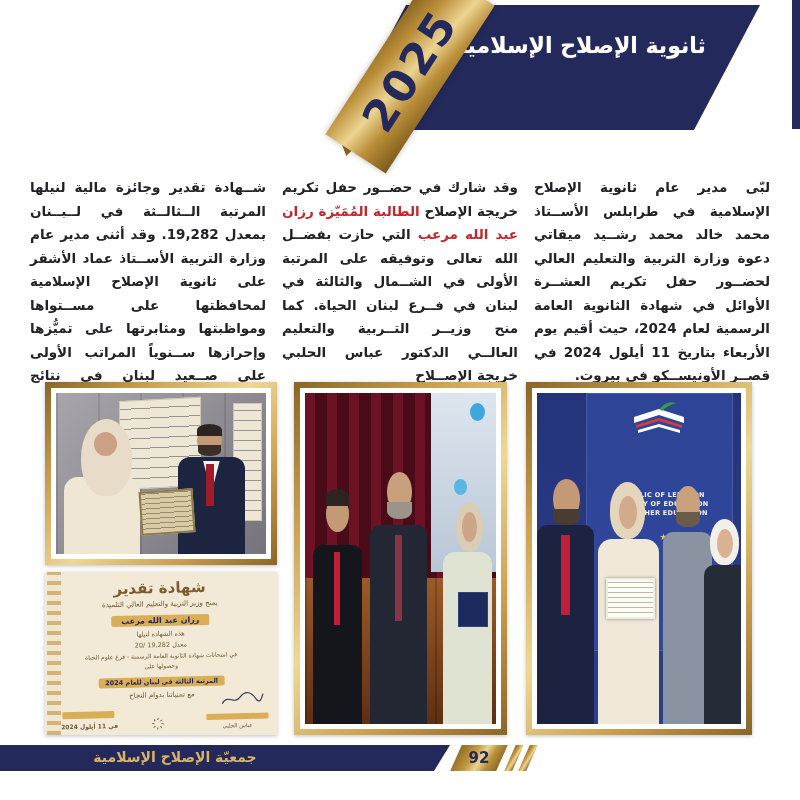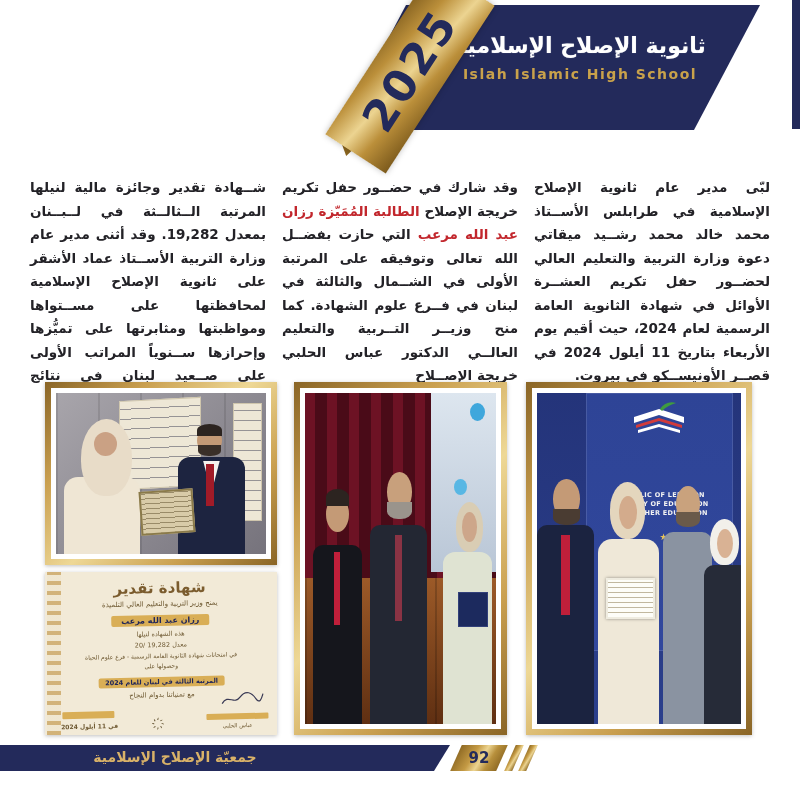--- a/index.html
+++ b/index.html
@@ -115,33 +115,32 @@
 </style>
 </head>
 <body>
 
 <div class="page">
 
 
   <div class="hdr-para">
     <div class="logo">
       <div class="logo-ar">ثانوية الإصلاح الإسلامية</div>
-      <div class="logo-en">Islah Islamic High School</div>
     </div>
   </div>
 
   <div class="hdr-edge"></div>
   <div class="ribbon-fold"></div>
   <div class="ribbon">
     <span>2025</span>
   </div>
 
   <div class="article">
     <p class="col" style="margin:0">لبّى مدير عام ثانوية الإصلاح الإسلامية في طرابلس الأســتاذ محمد خالد محمد رشــيد ميقاتي دعوة وزارة التربية والتعليم العالي لحضــور حفل تكريم العشــرة الأوائل في شهادة الثانوية العامة الرسمية لعام 2024، حيث أقيم يوم الأربعاء بتاريخ 11 أيلول 2024 في قصــر الأونيســكو في بيروت.</p>
-    <p class="col" style="margin:0"><span>وقد شارك في حضــور حفل تكريم خريجة الإصلاح </span><span class="hl-red">الطالبة المُمَيّزة رزان عبد الله مرعب</span><span> التي حازت بفضــل الله تعالى وتوفيقه على المرتبة الأولى في الشــمال والثالثة في لبنان في فــرع علوم الشهادة. كما منح وزيــر التــربية والتعليم العالــي الدكتور عباس الحلبي خريجة الإصــلاح</span></p>
+    <p class="col" style="margin:0"><span>وقد شارك في حضــور حفل تكريم خريجة الإصلاح </span><span class="hl-red">الطالبة المُمَيّزة رزان عبد الله مرعب</span><span> التي حازت بفضــل الله تعالى وتوفيقه على المرتبة الأولى في الشــمال والثالثة في لبنان في فــرع لبنان الحياة. كما منح وزيــر التــربية والتعليم العالــي الدكتور عباس الحلبي خريجة الإصــلاح</span></p>
     <p class="col" style="margin:0">شــهادة تقدير وجائزة مالية لنيلها المرتبة الــثالــثة في لــبــنان بمعدل 19,282. وقد أثنى مدير عام وزارة التربية الأســتاذ عماد الأشقر على ثانوية الإصلاح الإسلامية لمحافظتها على مســتواها ومواظبتها ومثابرتها على تميُّزها وإحرازها ســنوياً المراتب الأولى على صــعيد لبنان في نتائج الامتحانات الرســمية.</p>
   </div>
 
   <div class="frame" style="left:45px;top:382px;width:232px;height:183px;box-sizing:border-box;">
     <div class="matte">
       <div class="photo">
         <div class="p1-bg"></div>
         <div class="p1-panel" style="left:30%;top:4%;width:38%;height:54%;transform:skewY(-3deg);"></div>
         <div class="p1-panel" style="right:2%;top:6%;width:13%;height:72%;"></div>
         <div class="p1-woman-body"></div>

